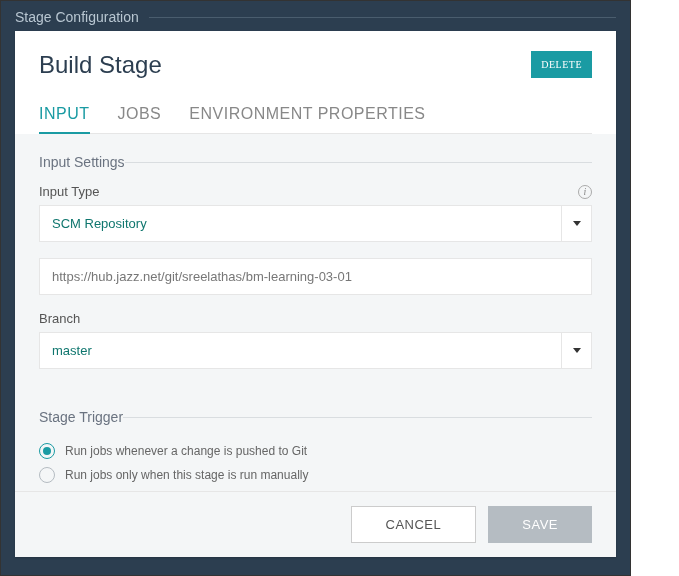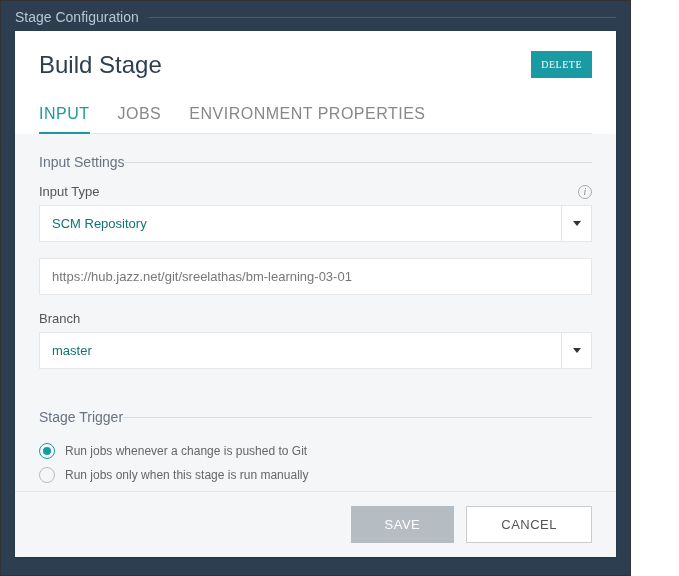--- a/index.html
+++ b/index.html
@@ -294,17 +294,17 @@
       </div>
       <div class="radio-row">
         <span class="radio-outer">
             <span class="radio-inner"></span>
           </span>
         <span class="radio-label">Run jobs only when this stage is run manually</span>
       </div>
     </div>
 
     <div class="panel-footer">
+      <button class="btn btn-cancel">CANCEL</button>
       <button class="btn btn-save">SAVE</button>
-      <button class="btn btn-cancel">CANCEL</button>
     </div>
   </div>
 </div>
 
 </body></html>

